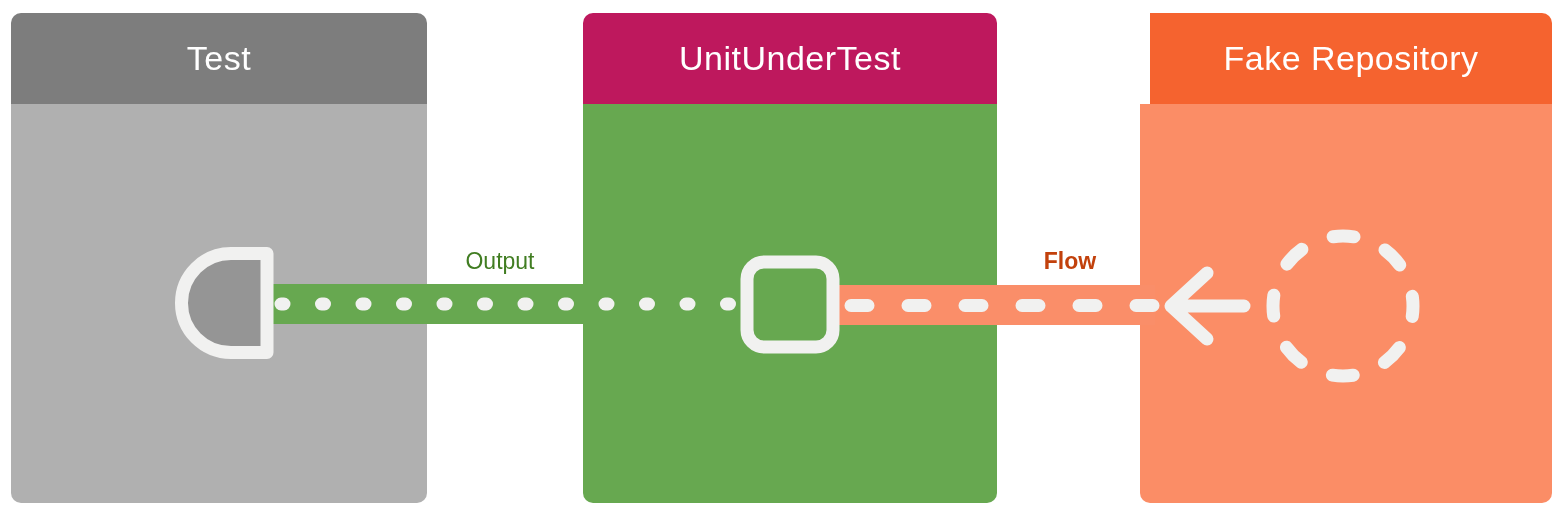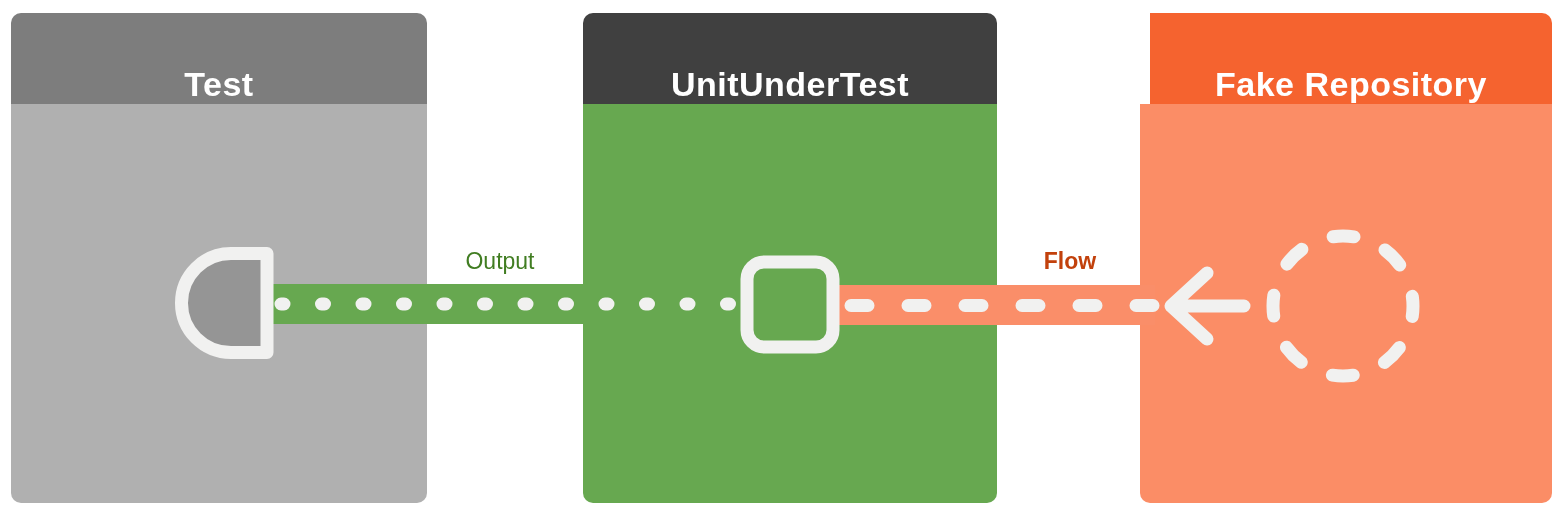--- a/index.html
+++ b/index.html
@@ -21,23 +21,22 @@
     height: 490px;
     border-radius: 10px;
     overflow: hidden;
   }
   #box-test { left: 11px;  width: 416px; }
   #box-uut  { left: 583px; width: 414px; }
   #box-fake { left: 1140px; width: 412px; }
   .box-header {
     height: 91px;
     display: flex;
-    align-items: flex-end;
+    align-items: center;
     justify-content: center;
-    font-weight: bold;
   }
   .box-title {
     font-size: 34px;
     letter-spacing: 0.5px;
   }
   .box-body { height: 399px; }
 
   .connector-layer {
     position: absolute;
     left: 0; top: 0;
@@ -63,21 +62,21 @@
 <div class="diagram">
 
   <div class="box" id="box-test">
     <div class="box-header" style="background-color: rgb(125, 125, 125);">
       <span class="box-title" style="color: rgb(255, 255, 255);">Test</span>
     </div>
     <div class="box-body" style="background-color: rgb(176, 176, 176);"></div>
   </div>
 
   <div class="box" id="box-uut">
-    <div class="box-header" style="background-color: #404040;">
+    <div class="box-header" style="background-color: #be185d;">
       <span class="box-title" style="color: rgb(255, 255, 255);">UnitUnderTest</span>
     </div>
     <div class="box-body" style="background-color: rgb(103, 168, 80);"></div>
   </div>
 
   <div class="box" id="box-fake">
     <div class="box-header" style="background-color: rgb(245, 99, 47); margin-left: 10px;">
       <span class="box-title" style="color: rgb(255, 255, 255);">Fake Repository</span>
     </div>
     <div class="box-body" style="background-color: rgb(251, 141, 102);"></div>

